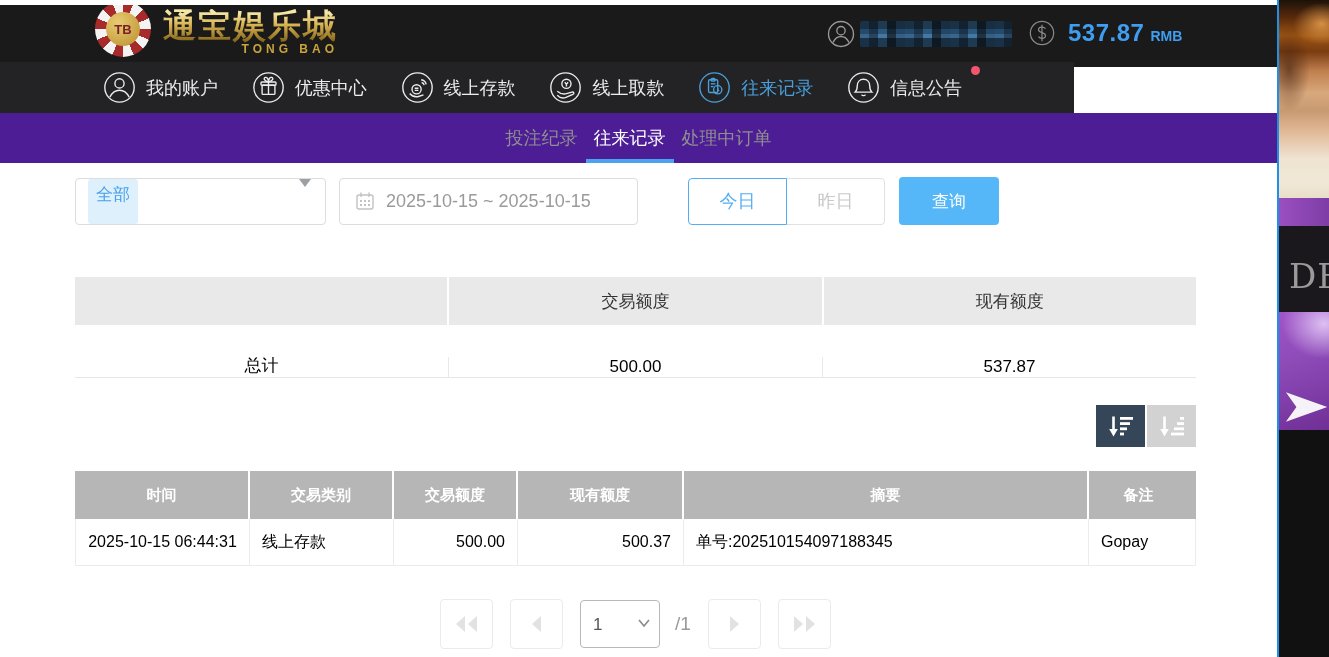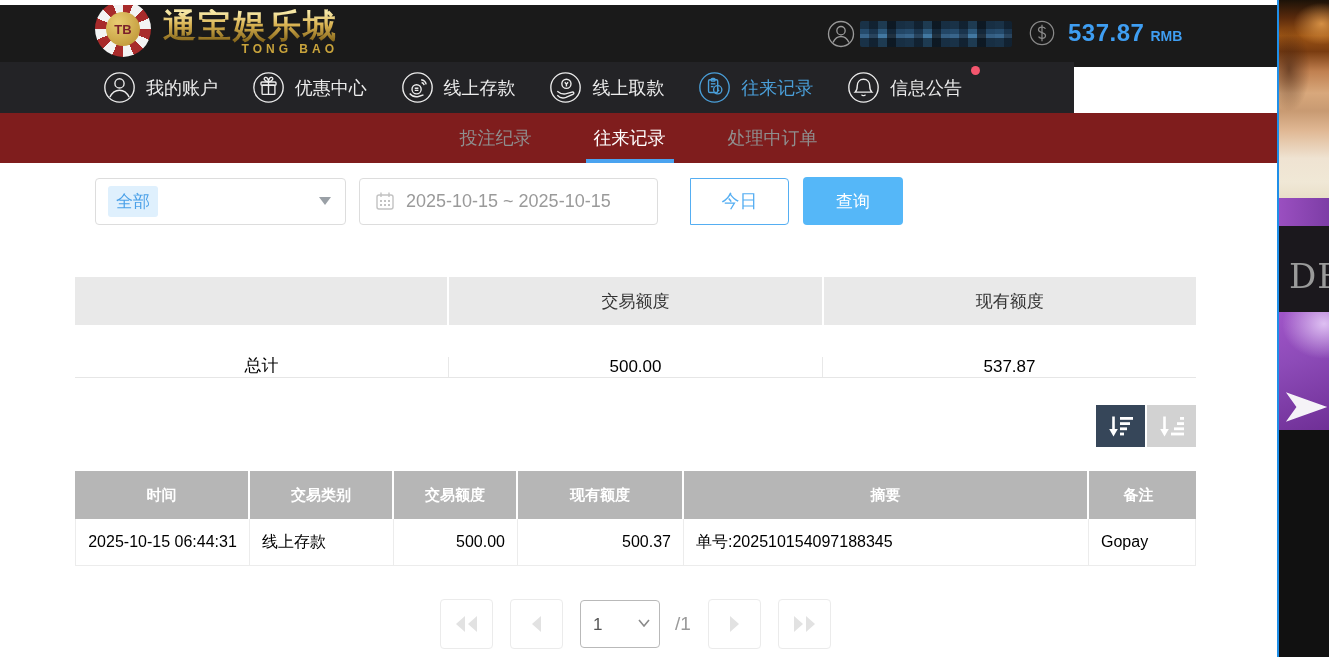--- a/index.html
+++ b/index.html
@@ -30,34 +30,34 @@
   .balance-cur { color:#3f9ef2; font-size:14px; font-weight:bold; margin-left:6px; padding-top:6px; }
 
   
   .navbar { position:absolute; left:0; top:62px; width:1074px; height:51px; background:#232326; display:flex; align-items:center; justify-content:space-between; padding:0 112px 0 103px; }
   .nav-item { display:flex; align-items:center; gap:10px; color:#ececec; font-size:18px; cursor:pointer; position:relative; }
   .nav-item svg { width:33px; height:33px; }
   .nav-item.active { color:#4a9fd9; }
   .red-dot { position:absolute; right:-18px; top:-5px; width:9px; height:9px; border-radius:50%; background:#f4566e; }
 
   
-  .subtabs { position:absolute; left:0; top:113px; width:1277px; height:50px; background:#7f1d1d; display:flex; justify-content:center; gap:46px; }
+  .subtabs { position:absolute; left:0; top:113px; width:1277px; height:50px; background:#4c1d95; display:flex; justify-content:center; }
   .subtab { color:#8f8f8f; font-size:18px; display:flex; align-items:center; position:relative; padding:0 8px; cursor:pointer; }
   .subtab.active { color:#ffffff; }
   .subtab.active::after { content:""; position:absolute; left:0; right:0; bottom:0; height:4px; background:#4aa3f0; }
 
   
   .content { position:absolute; left:0; top:163px; width:1277px; }
 
   .filters { margin:14px 0 0 75px; display:flex; align-items:center; }
-  .type-select { width:251px; height:47px; border:1px solid #ddd; border-radius:4px; display:flex; align-items:center; padding:0 12px; position:relative; cursor:pointer; background:#fff;margin-left:20px; }
+  .type-select { width:251px; height:47px; border:1px solid #ddd; border-radius:4px; display:flex; padding:0 12px; position:relative; cursor:pointer; background:#fff; }
   .type-chip { background:#dff0fd; color:#4aa0e8; font-size:17px; padding:4px 8px; border-radius:3px; }
   .caret-down { position:absolute; right:14px; width:0; height:0; border-left:6px solid transparent; border-right:6px solid transparent; border-top:8px solid #9aa0a6; }
   .date-field { margin-left:13px; width:299px; height:47px; border:1px solid #ddd; border-radius:4px; display:flex; align-items:center; gap:11px; padding:0 15px; color:#9a9a9a; font-size:18px; background:#fff; cursor:pointer; }
-  .quick-group { margin-left:0; display:flex;padding-left:32px; }
+  .quick-group { margin-left:18px; display:flex;padding-left:32px; }
   .quick-btn { width:99px; height:47px; background:#fff; border:1px solid #e1e1e1; color:#c9c9c9; font-size:18px; display:grid; place-items:center; margin-left:-1px; cursor:pointer; }
   .quick-btn:first-child { border-radius:4px 0 0 4px; margin-left:0; }
   .quick-btn:last-child { border-radius:0 4px 4px 0; }
   .quick-btn.active { border-color:#55aef2; color:#55aef2; position:relative; z-index:2; }
   .query-btn { margin-left:14px; width:100px; height:48px; background:#55b7f8; border:none; border-radius:4px; color:#fff; font-size:17px; cursor:pointer; }
 
   
   .summary { margin:52px 0 0 75px; width:1121px; border-bottom:1px solid #e6e6e6; }
   .sum-header { display:flex; height:48px; background:#e9e9e9; }
   .sum-header .cell { flex:1; display:grid; place-items:center; color:#333; font-size:17px; border-left:2px solid #fff; }
@@ -240,20 +240,21 @@
           <rect x="5" y="13" width="2" height="2"></rect>
             <rect x="9" y="13" width="2" height="2"></rect>
             <rect x="13" y="13" width="2" height="2"></rect>
         </g>
       </svg>
       <span>2025-10-15 ~ 2025-10-15</span>
     </div>
 
     <div class="quick-group">
       <button class="quick-btn active">今日</button>
+      <button class="quick-btn">昨日</button>
     </div>
 
     <button class="query-btn">查询</button>
   </div>
 
   <div class="summary">
     <div class="sum-header">
       <div class="cell"></div>
       <div class="cell">交易额度</div>
       <div class="cell">现有额度</div>

